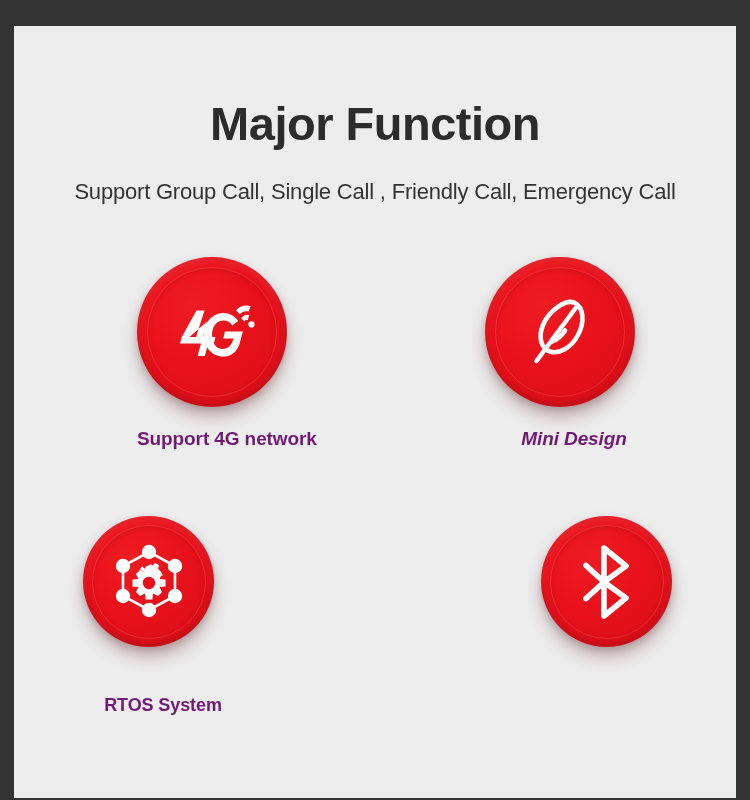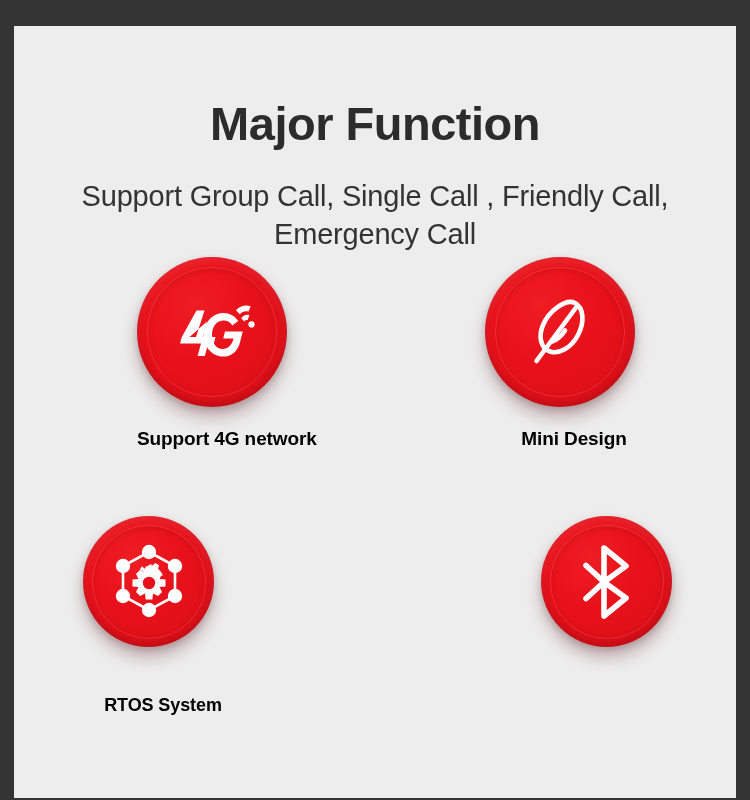--- a/index.html
+++ b/index.html
@@ -40,21 +40,21 @@
     letter-spacing: -0.5px;
     color: #2c2c2c;
     line-height: 1;
   }
   .page-subtitle {
     position: absolute;
     left: 0;
     top: 152px;
     width: 100%;
     text-align: center;
-    font-size: 29px;
+    font-size: 22px;
     font-weight: normal;
     color: #333333;
     line-height: 1.3;
     letter-spacing: -0.2px;
   }
 
   .feature-grid {
     position: absolute;
     left: 0;
     top: 0;
@@ -102,29 +102,29 @@
     z-index: 2;
   }
 
   .coin-lg { width: 150px; height: 150px; }
   .coin-sm { width: 131px; height: 131px; }
 
   .feature-label {
     margin-top: 21px;
     font-size: 19px;
     font-weight: bold;
-    color: #000000;
+    color: #701a75;
     white-space: nowrap;
     letter-spacing: -0.1px;
   }
   .feature-label.sm { font-size: 18px; margin-top: 48px; }
 
   
   .f-4g        { left: 123px;  top: 231px; width: 178px; }
-  .f-mini      { left: 471px;  top: 231px; width: 178px; }
+  .f-mini      { left: 471px;  top: 231px; width: 178px; font-style: italic; }
   .f-rtos      { left:  69px;  top: 490px; width: 160px; }
   .f-gps       { left: 296px;  top: 490px; width: 160px; }
   .f-bluetooth { left: 527px;  top: 490px; width: 160px; }
 </style>
 </head>
 <body>
 
 <div class="frame">
   <div class="inner">
 

